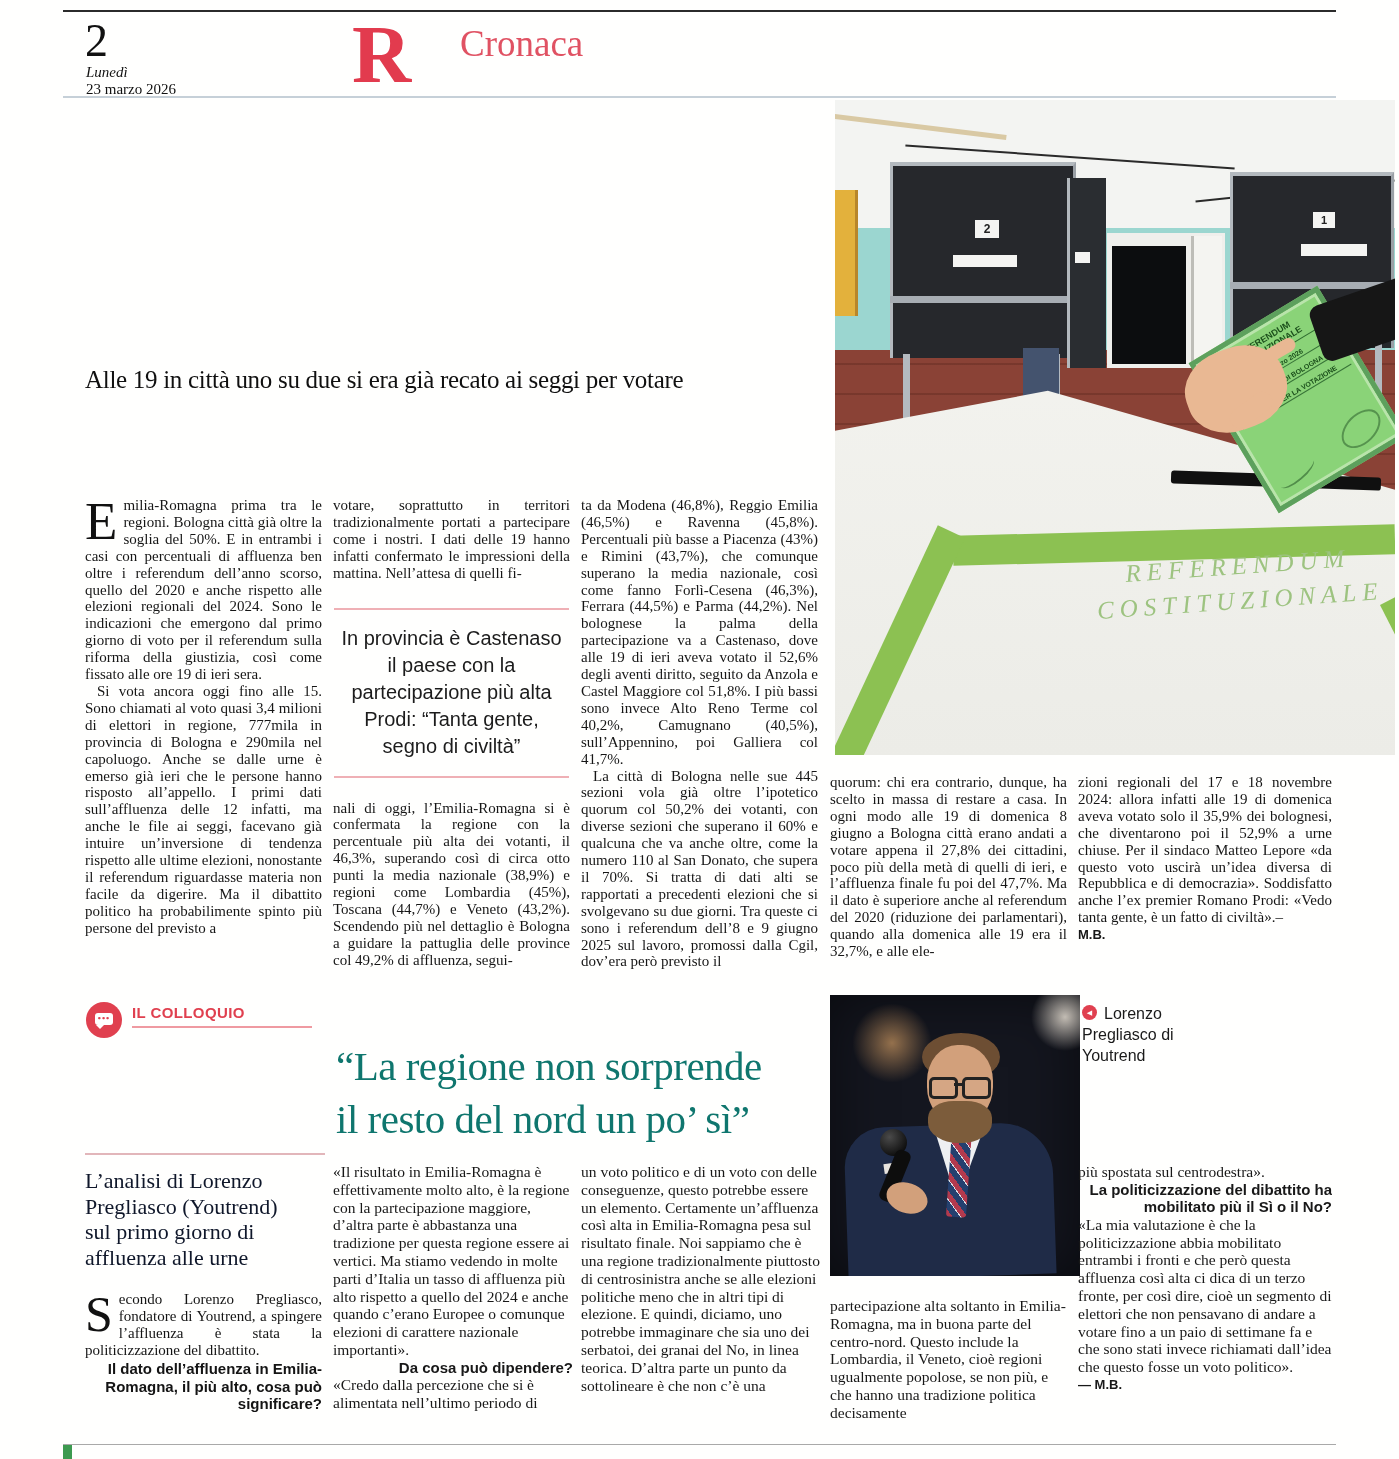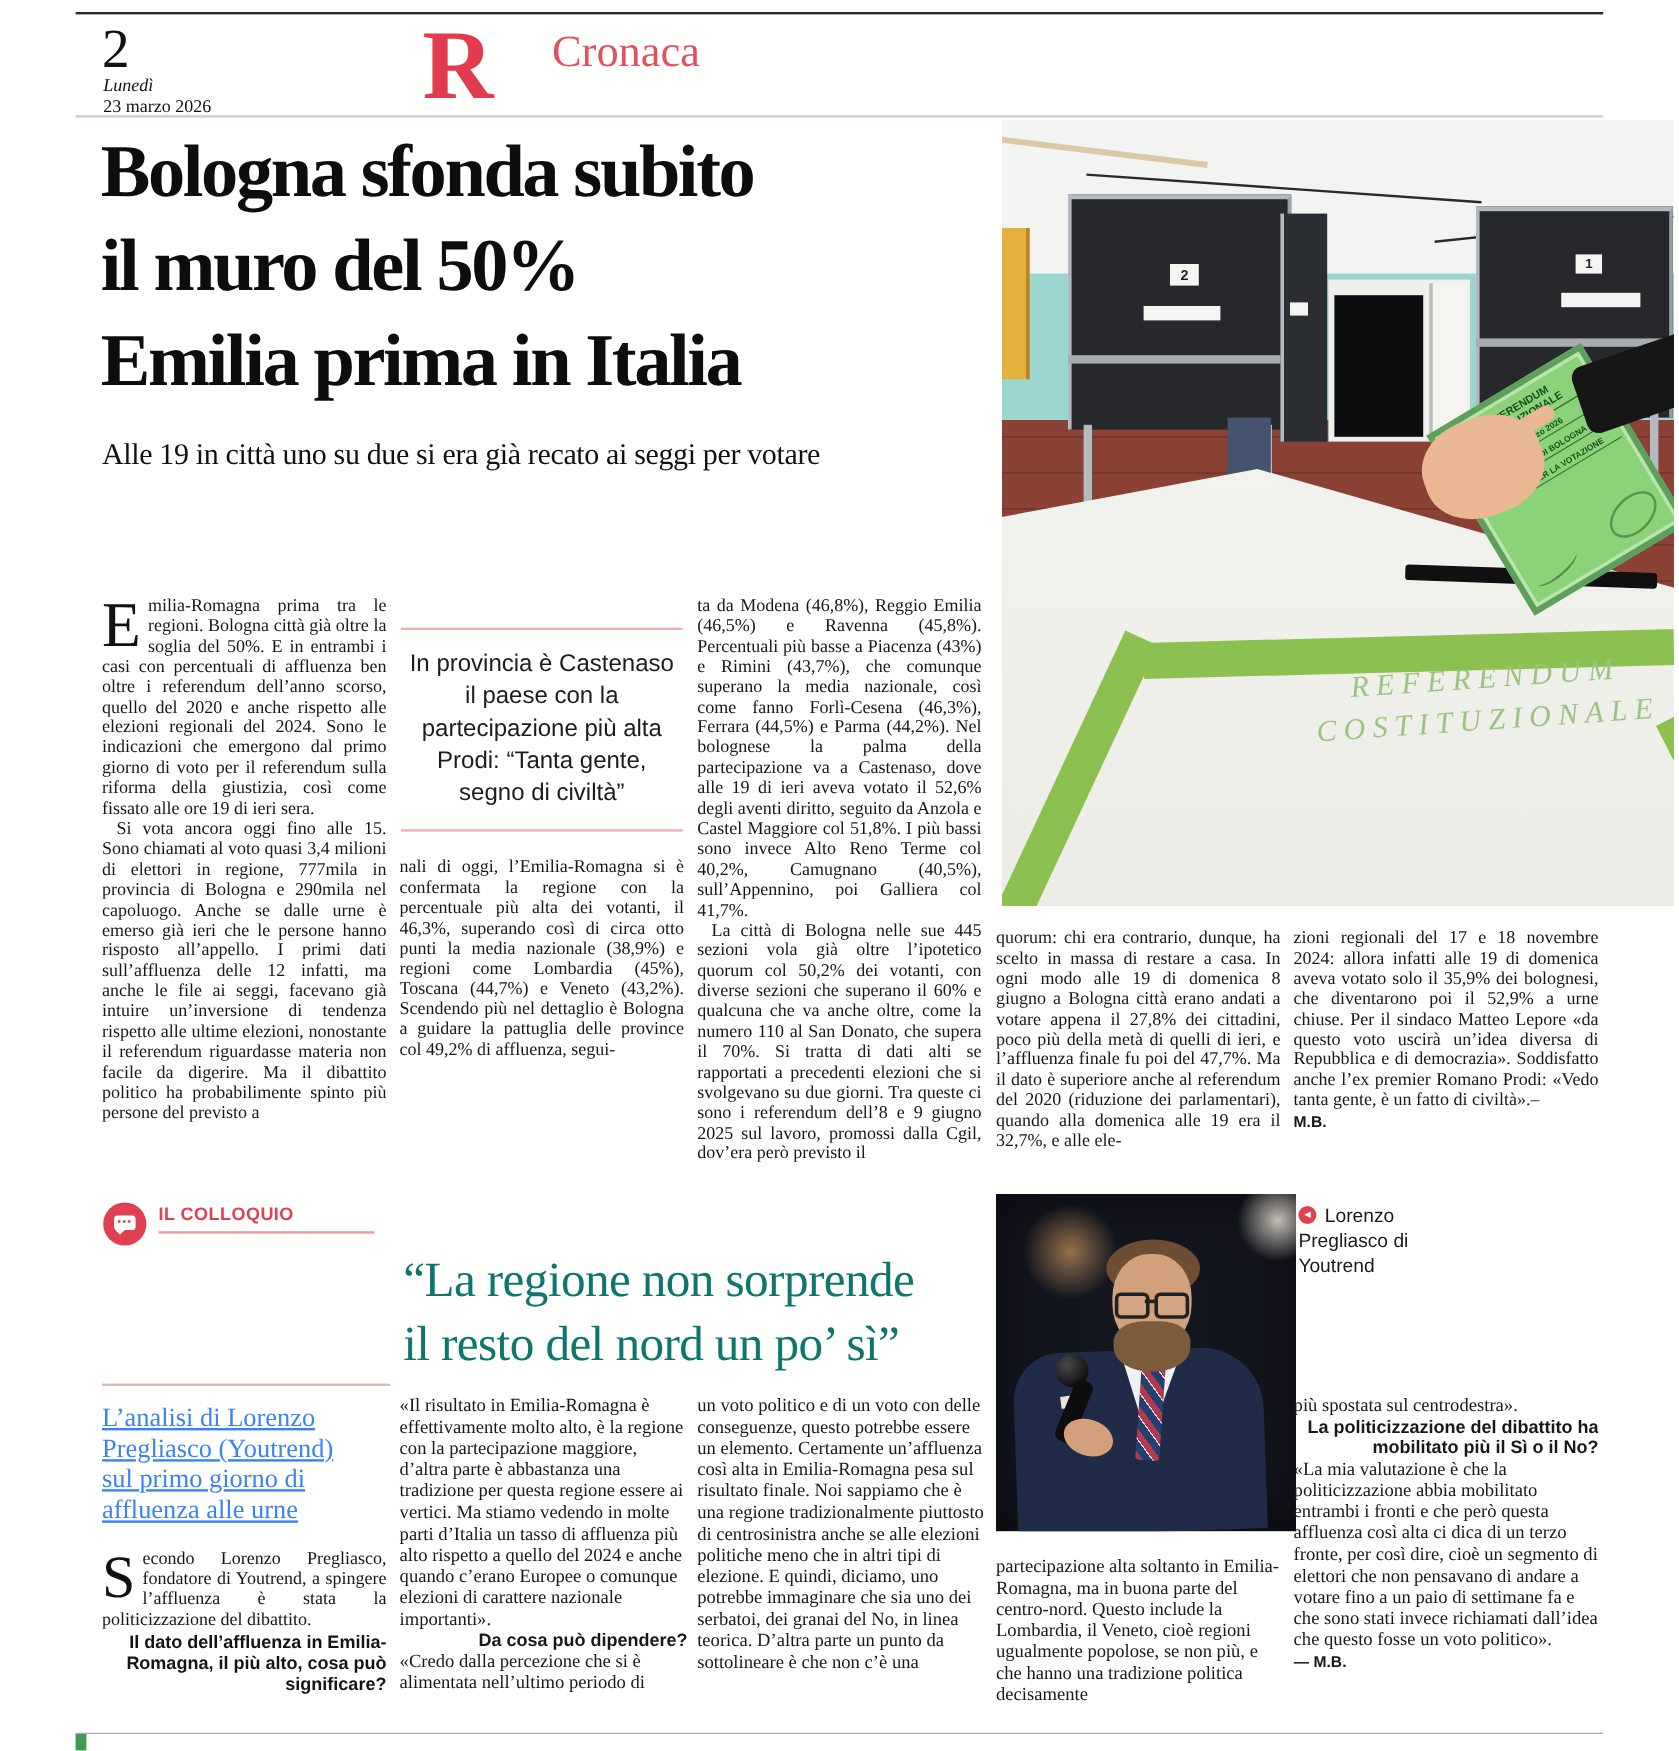--- a/index.html
+++ b/index.html
@@ -102,21 +102,21 @@
               background:radial-gradient(circle at 35% 30%,#4a4a4a,#0e0e0e 75%);}
   .p2-micbody{left:57px;top:154px;width:16px;height:54px;background:#0d0d0d;border-radius:6px;transform:rotate(22deg);}
   .p2-hand{left:56px;top:188px;width:42px;height:30px;border-radius:50%;background:#d2a07b;transform:rotate(18deg);}
 
   .caption{left:1082px;top:1003px;width:96px;font-family:"Liberation Sans","DejaVu Sans",sans-serif;
            font-size:16px;line-height:21px;color:#1a1a1a;}
   .cap-icon{float:left;width:15px;height:15px;margin:2px 7px 2px 0;border-radius:50%;background:#e0404f;
             color:#fff;font-size:7px;line-height:15px;text-align:center;}
 
   .rule3{left:85px;top:1153px;width:240px;height:2px;background:#e2b6ba;}
-  .standfirst2{left:85px;top:1168px;width:218px;font-size:22px;line-height:25.5px;color:#3b82f6;text-decoration:underline;}
+  .standfirst2{left:85px;top:1168px;width:218px;font-size:22px;line-height:25.5px;color:#0f172a;}
   .introblock{left:85px;top:1291px;width:237px;height:128px;overflow:hidden;
               font-size:15px;line-height:17px;text-align:justify;}
   .q{font-family:"Liberation Sans","DejaVu Sans",sans-serif;font-weight:700;font-size:15px;line-height:17.5px;
      text-indent:10px;margin:1px 0 0 0;text-align:right;}
   .icol{position:absolute;width:240px;font-size:15.5px;line-height:17.8px;text-align:left;color:#181818;overflow:hidden;}
   .icol p{margin:0;}
 
   .footer-line{left:63px;top:1444px;width:1273px;height:1px;background:#a9a9a9;}
   .footer-green{left:63px;top:1445px;width:9px;height:14px;background:#3d9a50;}
 </style>
@@ -128,35 +128,31 @@
   <div class="abs topline"></div>
   <div class="abs pagenum">2</div>
   <div class="abs dateline">
     <div class="d1">Lunedì</div>
     <div>23 marzo 2026</div>
   </div>
   <div class="abs rlogo">R</div>
   <div class="abs cronaca">Cronaca</div>
   <div class="abs headrule"></div>
 
-  <div class="abs headline">
-    <div>Bologna sfonda subito</div>
-    <div>il muro del 50%</div>
-    <div>Emilia prima in Italia</div>
-  </div>
   <div class="abs standfirst">
     <div>Alle 19 in città uno su due si era già recato ai seggi per votare</div>
   </div>
 
   <div class="bodycol" style="left:85px;top:497px;height:472px;">
     <p><span class="dropcap">E</span><span>milia-Romagna prima tra le regioni. Bologna città già oltre la soglia del 50%. E in entrambi i casi con percentuali di affluenza ben oltre i referendum dell’anno scorso, quello del 2020 e anche rispetto alle elezioni regionali del 2024. Sono le indicazioni che emergono dal primo giorno di voto per il referendum sulla riforma della giustizia, così come fissato alle ore 19 di ieri sera.</span></p>
     <p class="indent">Si vota ancora oggi fino alle 15. Sono chiamati al voto quasi 3,4 milioni di elettori in regione, 777mila in provincia di Bologna e 290mila nel capoluogo. Anche se dalle urne è emerso già ieri che le persone hanno risposto all’appello. I primi dati sull’affluenza delle 12 infatti, ma anche le file ai seggi, facevano già intuire un’inversione di tendenza rispetto alle ultime elezioni, nonostante il referendum riguardasse materia non facile da digerire. Ma il dibattito politico ha probabilimente spinto più persone del previsto a</p>
   </div>
 
   <div class="bodycol" style="left:333px;top:497px;height:472px;">
+    <p>votare, soprattutto in territori tradizionalmente portati a partecipare come i nostri. I dati delle 19 hanno infatti confermato le impressioni della mattina. Nell’attesa di quelli fi-</p>
     <div class="pullquote">In provincia è Castenaso il paese con la partecipazione più alta Prodi: “Tanta gente, segno di civiltà”</div>
     <p>nali di oggi, l’Emilia-Romagna si è confermata la regione con la percentuale più alta dei votanti, il 46,3%, superando così di circa otto punti la media nazionale (38,9%) e regioni come Lombardia (45%), Toscana (44,7%) e Veneto (43,2%). Scendendo più nel dettaglio è Bologna a guidare la pattuglia delle province col 49,2% di affluenza, segui-</p>
   </div>
 
   <div class="bodycol" style="left:581px;top:497px;height:472px;">
     <p>ta da Modena (46,8%), Reggio Emilia (46,5%) e Ravenna (45,8%). Percentuali più basse a Piacenza (43%) e Rimini (43,7%), che comunque superano la media nazionale, così come fanno Forlì-Cesena (46,3%), Ferrara (44,5%) e Parma (44,2%). Nel bolognese la palma della partecipazione va a Castenaso, dove alle 19 di ieri aveva votato il 52,6% degli aventi diritto, seguito da Anzola e Castel Maggiore col 51,8%. I più bassi sono invece Alto Reno Terme col 40,2%, Camugnano (40,5%), sull’Appennino, poi Galliera col 41,7%.</p>
     <p class="indent">La città di Bologna nelle sue 445 sezioni vola già oltre l’ipotetico quorum col 50,2% dei votanti, con diverse sezioni che superano il 60% e qualcuna che va anche oltre, come la numero 110 al San Donato, che supera il 70%. Si tratta di dati alti se rapportati a precedenti elezioni che si svolgevano su due giorni. Tra queste ci sono i referendum dell’8 e 9 giugno 2025 sul lavoro, promossi dalla Cgil, dov’era però previsto il</p>
   </div>
 
   <div class="bodycol" style="left:830px;top:774px;height:196px;">

